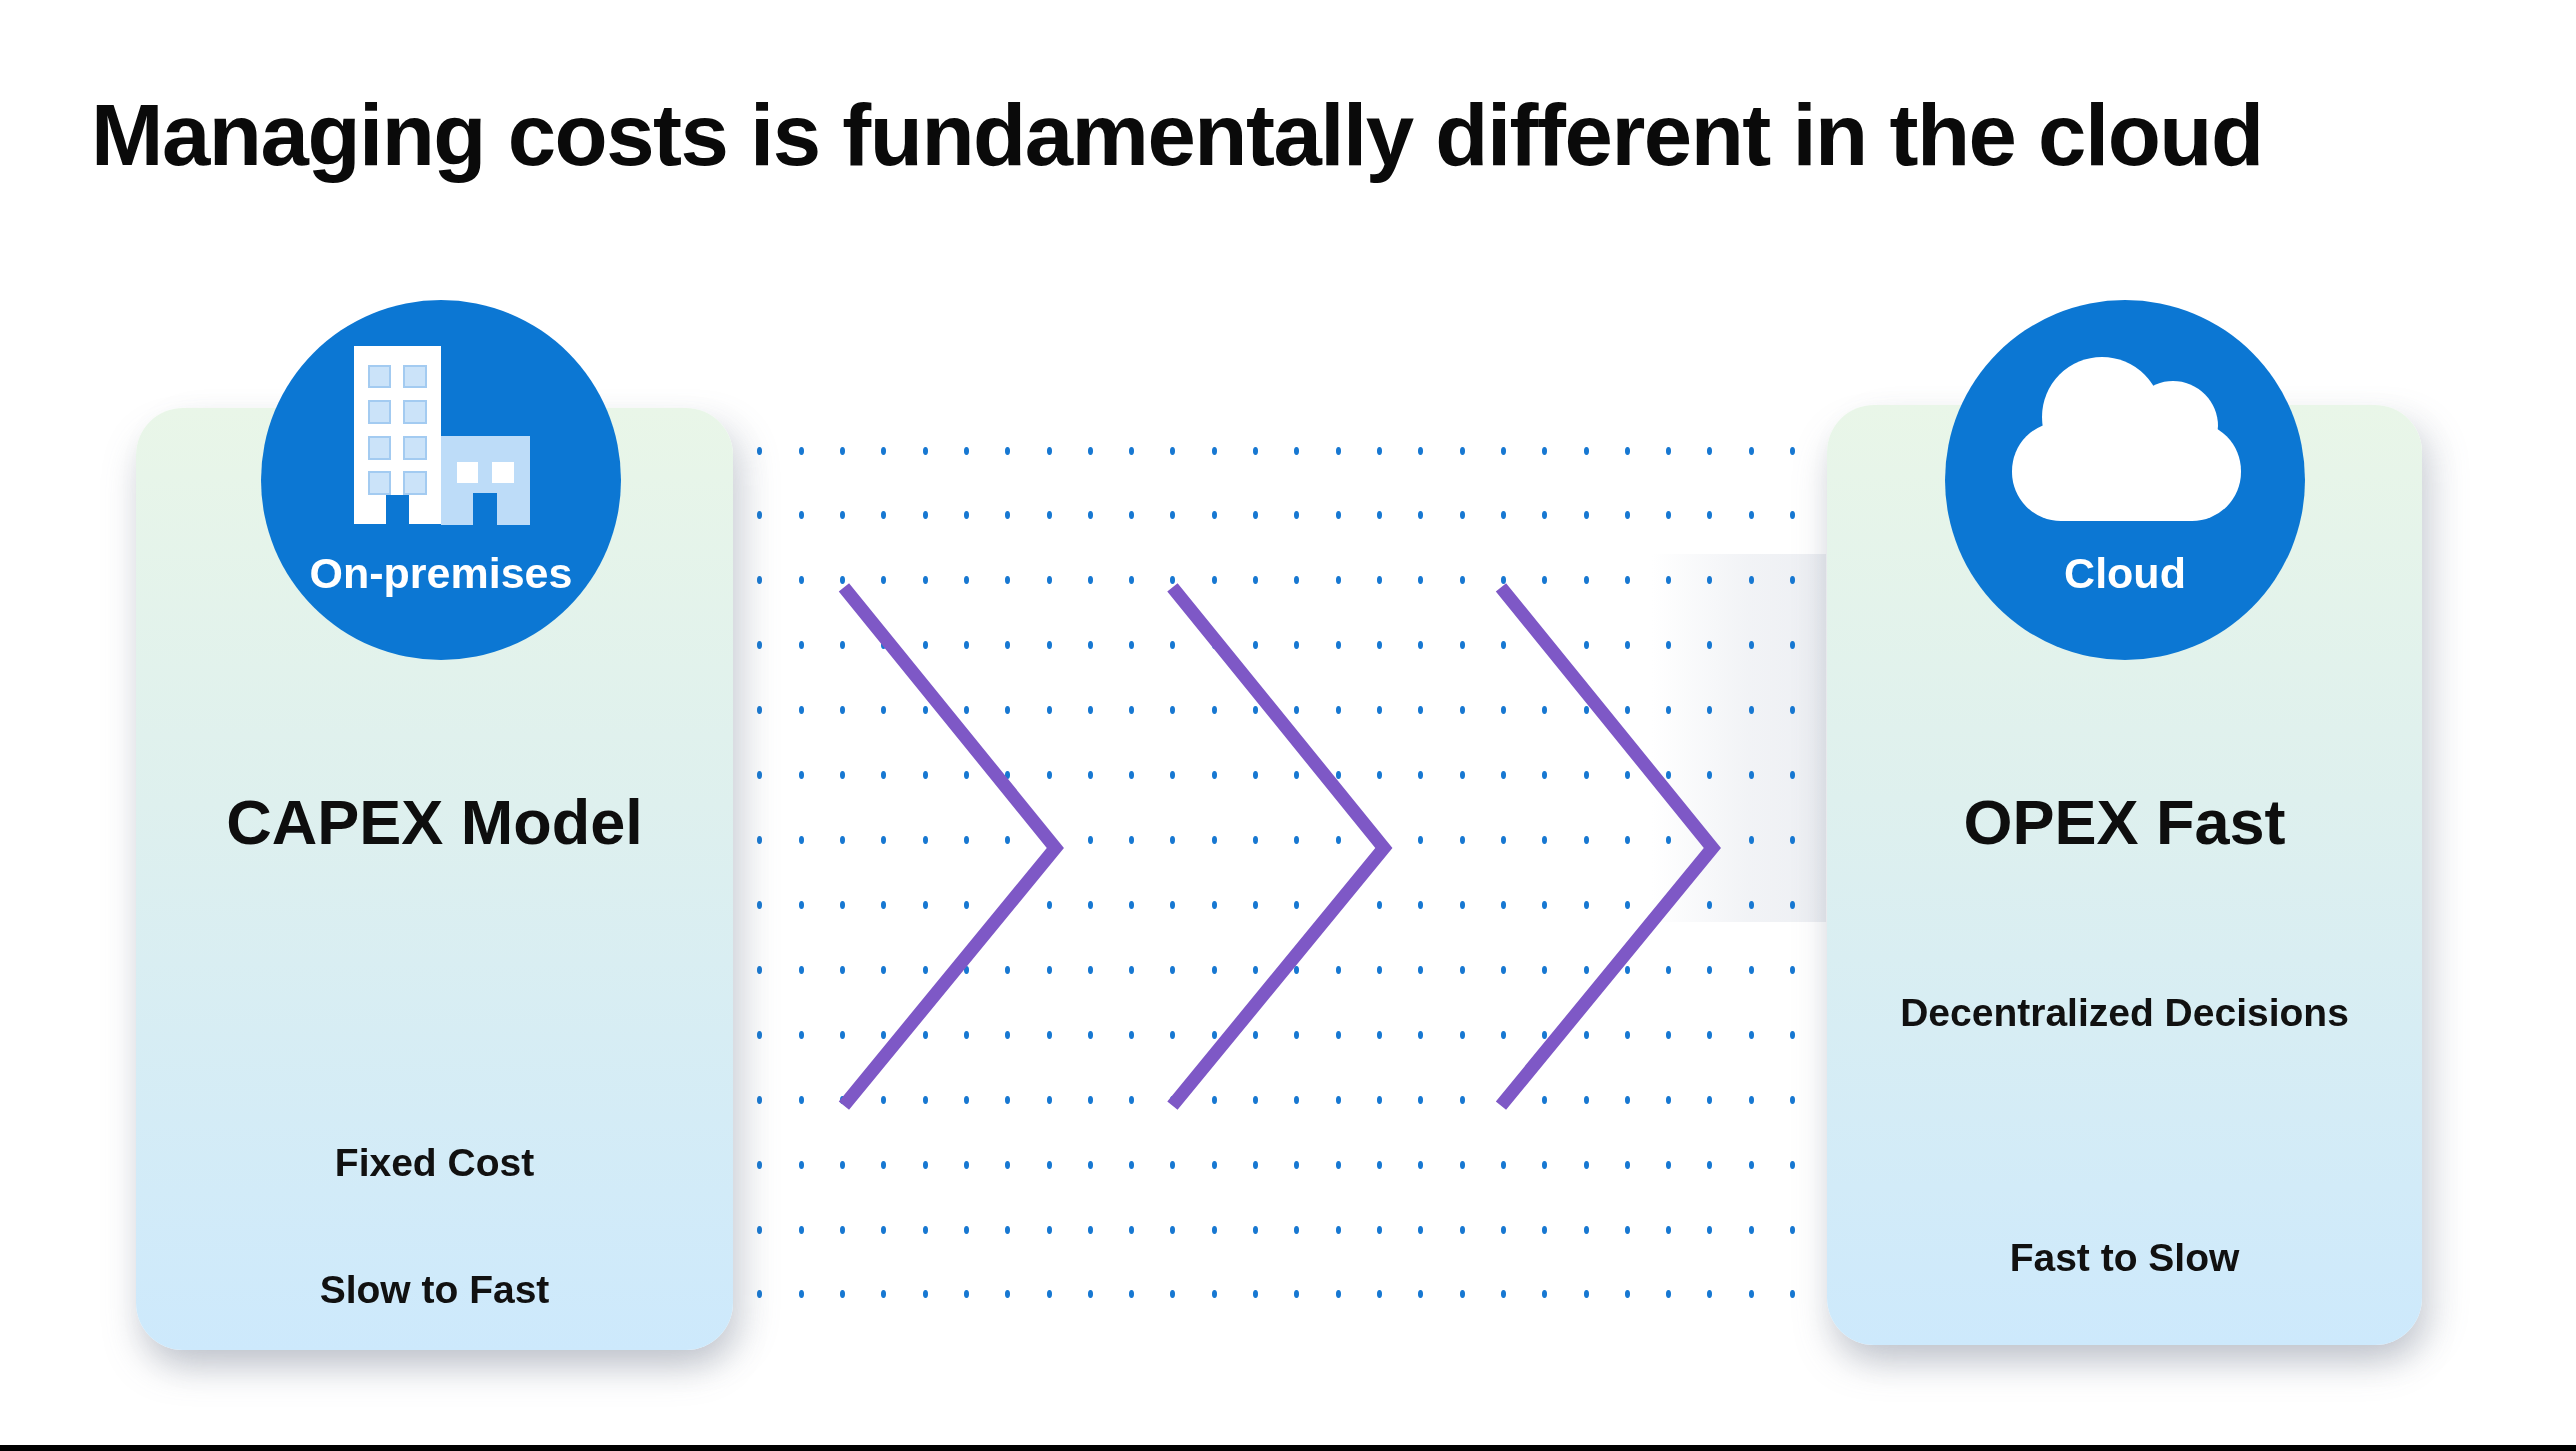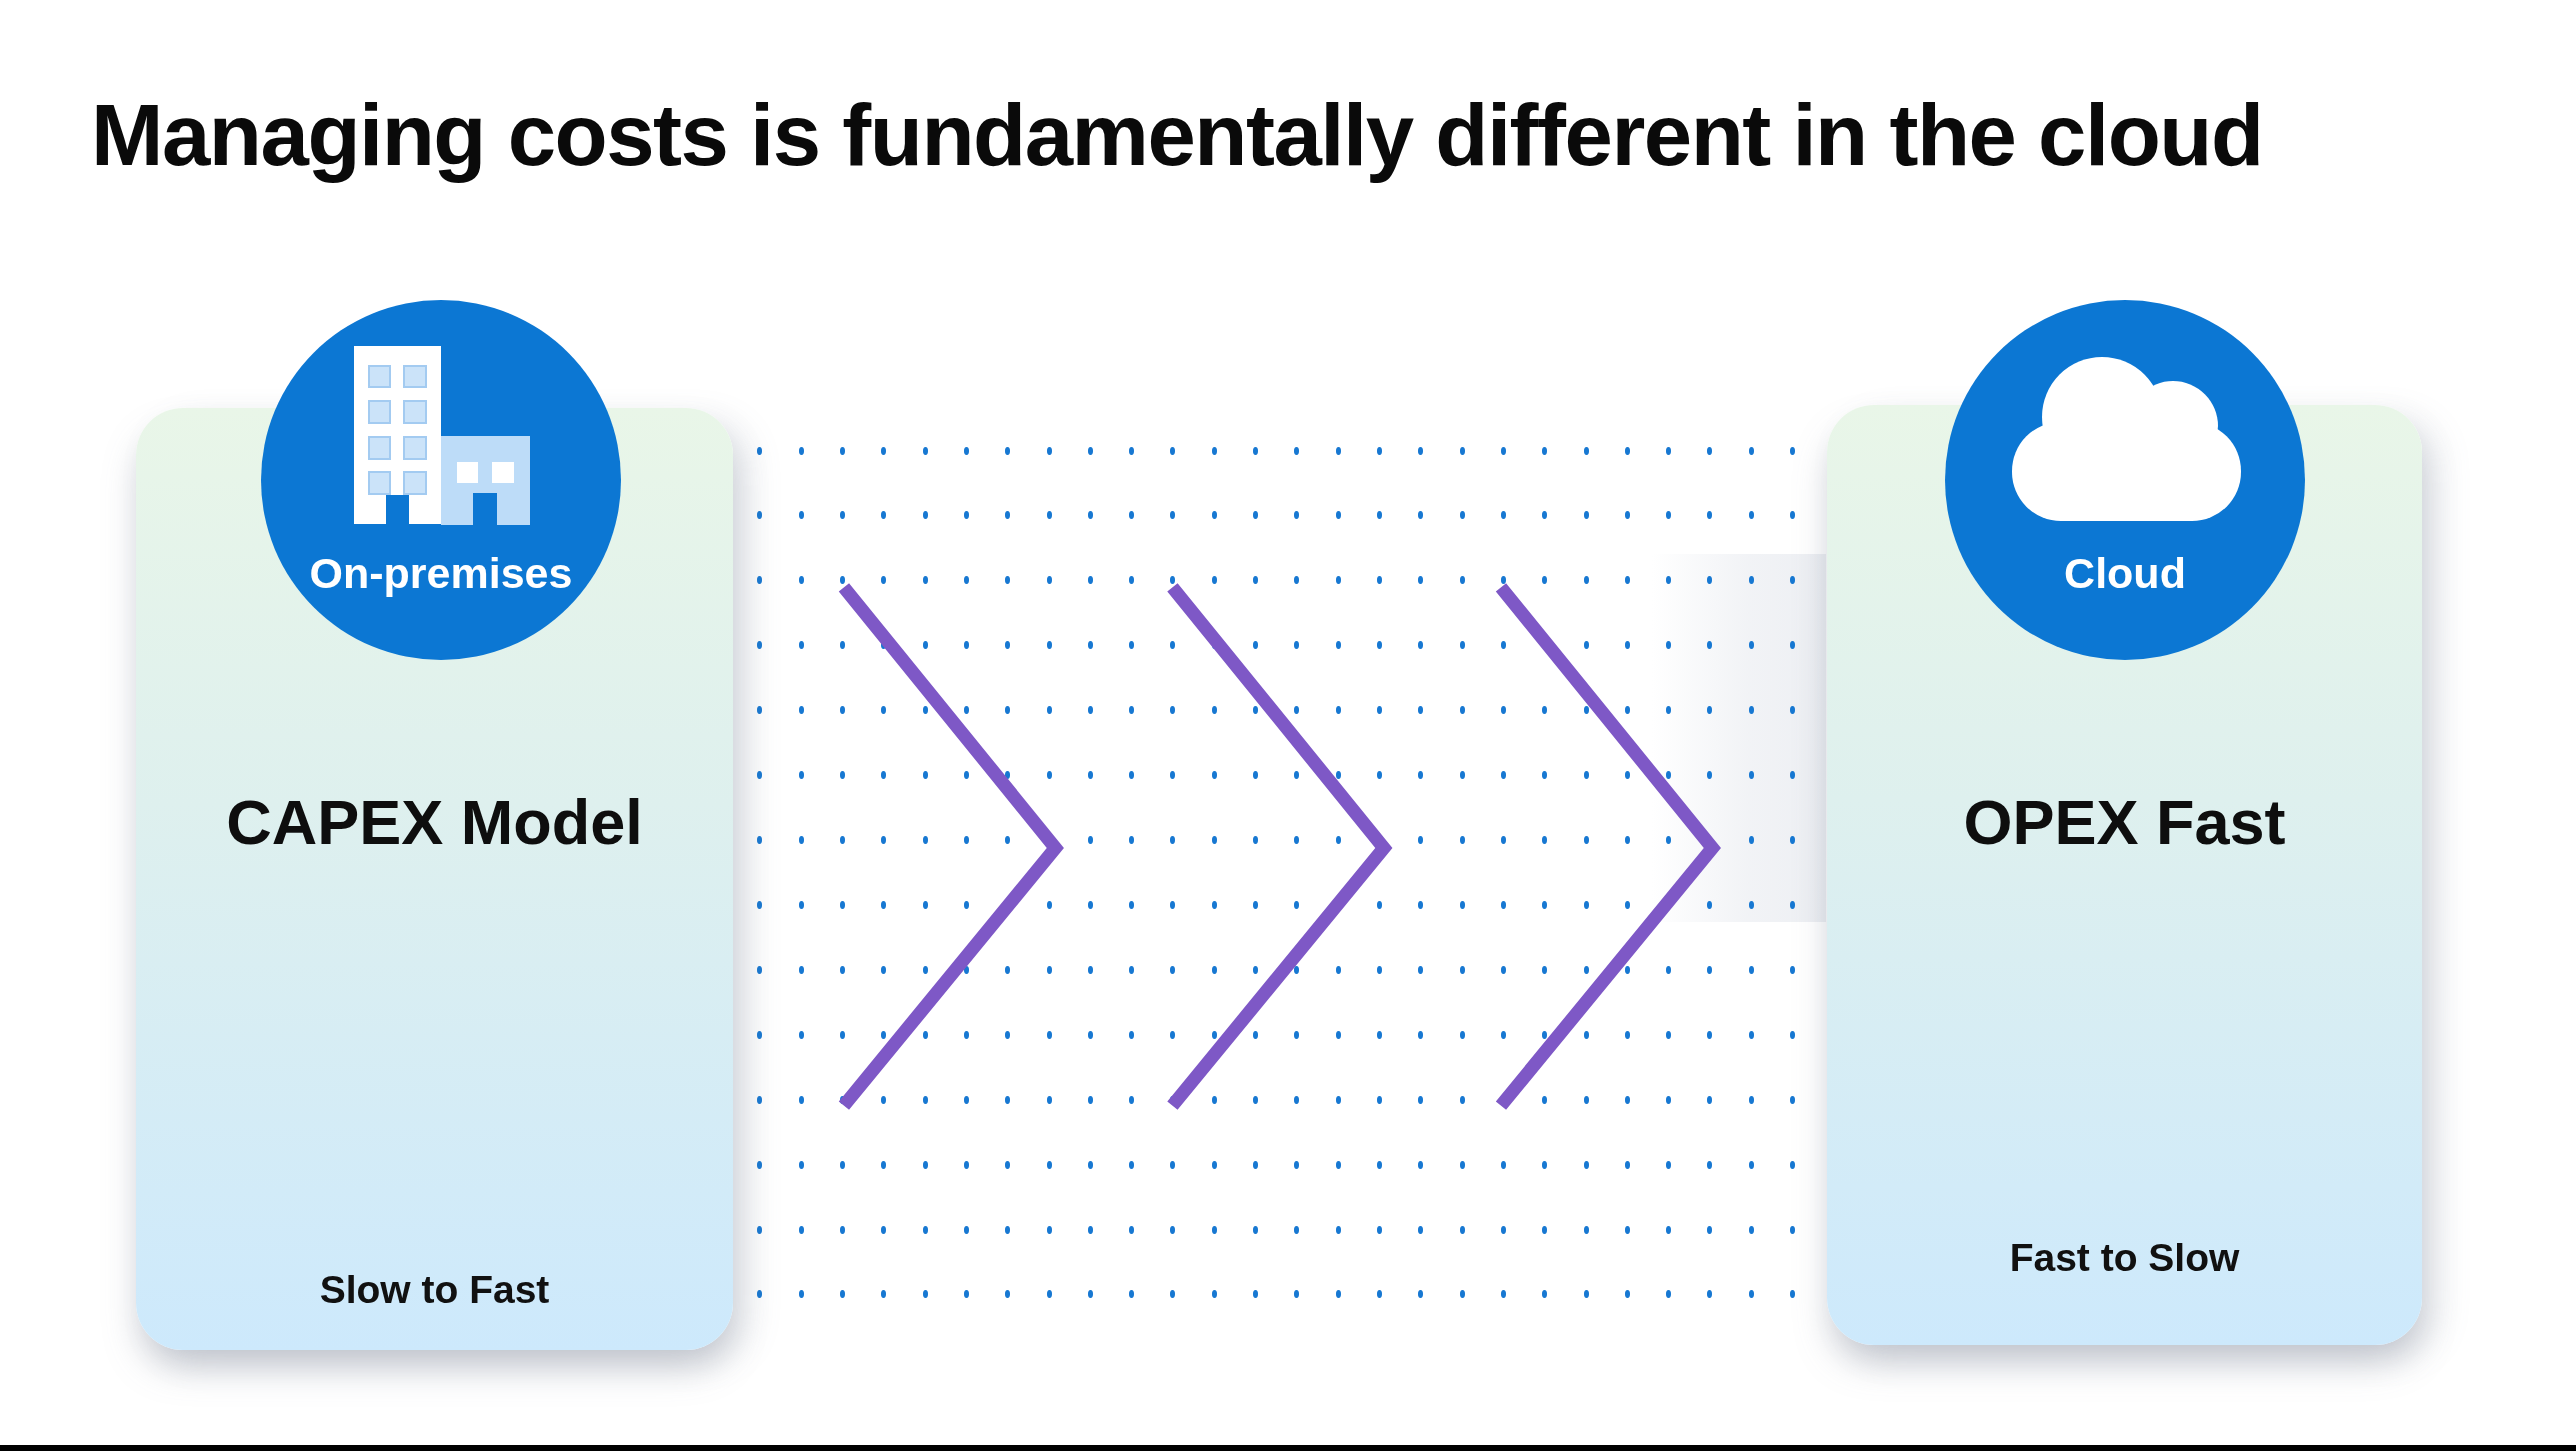--- a/index.html
+++ b/index.html
@@ -449,25 +449,27 @@
   </div>
 
 <svg class="chevron-layer" width="2576" height="1452" viewBox="0 0 2619 1476">
   <polyline points="858,597 1073,862 858,1124" fill="none" stroke="#7e58c6" stroke-width="13.5"></polyline>
   <polyline points="1192,597 1407,862 1192,1124" fill="none" stroke="#7e58c6" stroke-width="13.5"></polyline>
   <polyline points="1526,597 1741,862 1526,1124" fill="none" stroke="#7e58c6" stroke-width="13.5"></polyline>
 </svg>
 
 <div class="model-card card-left">
   <div class="card-heading">CAPEX Model</div>
+  <div class="card-item item-1">Fixed Cost</div>
   <div class="card-item item-2">Slow to Fast</div>
 </div>
 
 <div class="model-card card-right">
   <div class="card-heading">OPEX Fast</div>
+  <div class="card-item item-0">Decentralized Decisions</div>
   <div class="card-item item-2">Fast to Slow</div>
 </div>
 
 <div class="badge-circle badge-left">
   <div class="building-icon">
     <div class="bld-tall">
       <div class="bld-window" style="left:13.8px;top:18.7px"></div>
       <div class="bld-window" style="left:49px;top:18.7px"></div>
       <div class="bld-window" style="left:13.8px;top:54px"></div>
       <div class="bld-window" style="left:49px;top:54px"></div>

